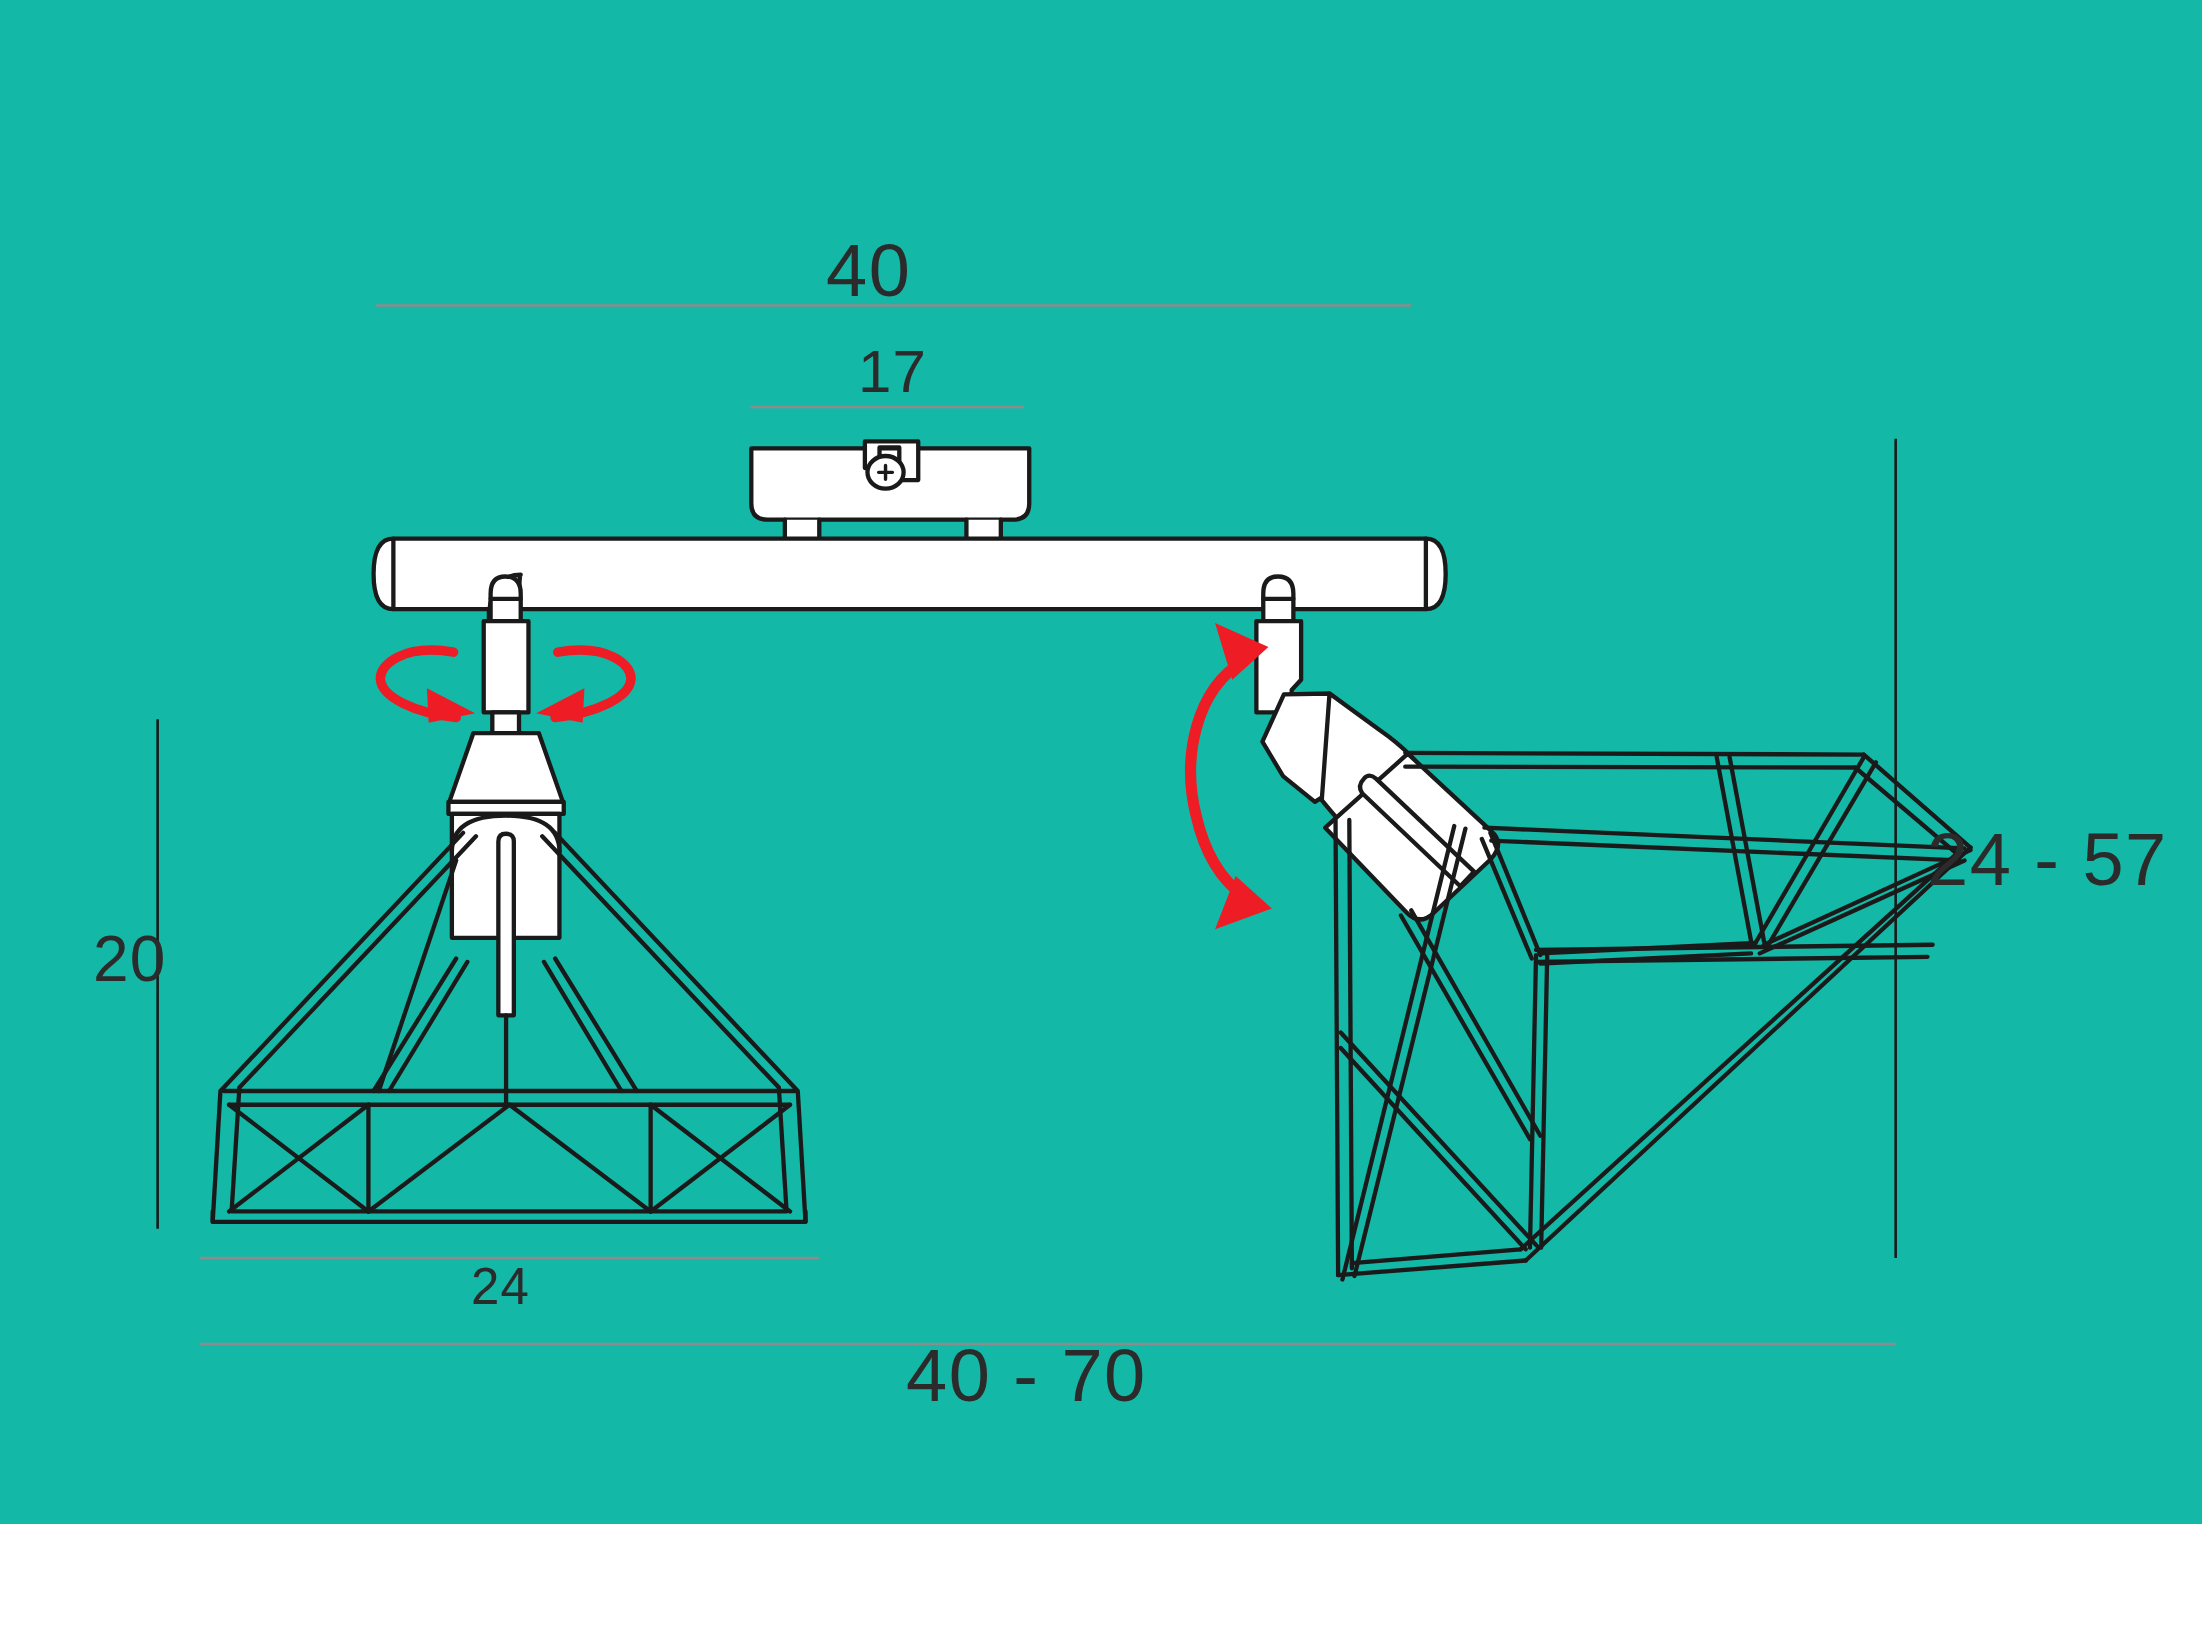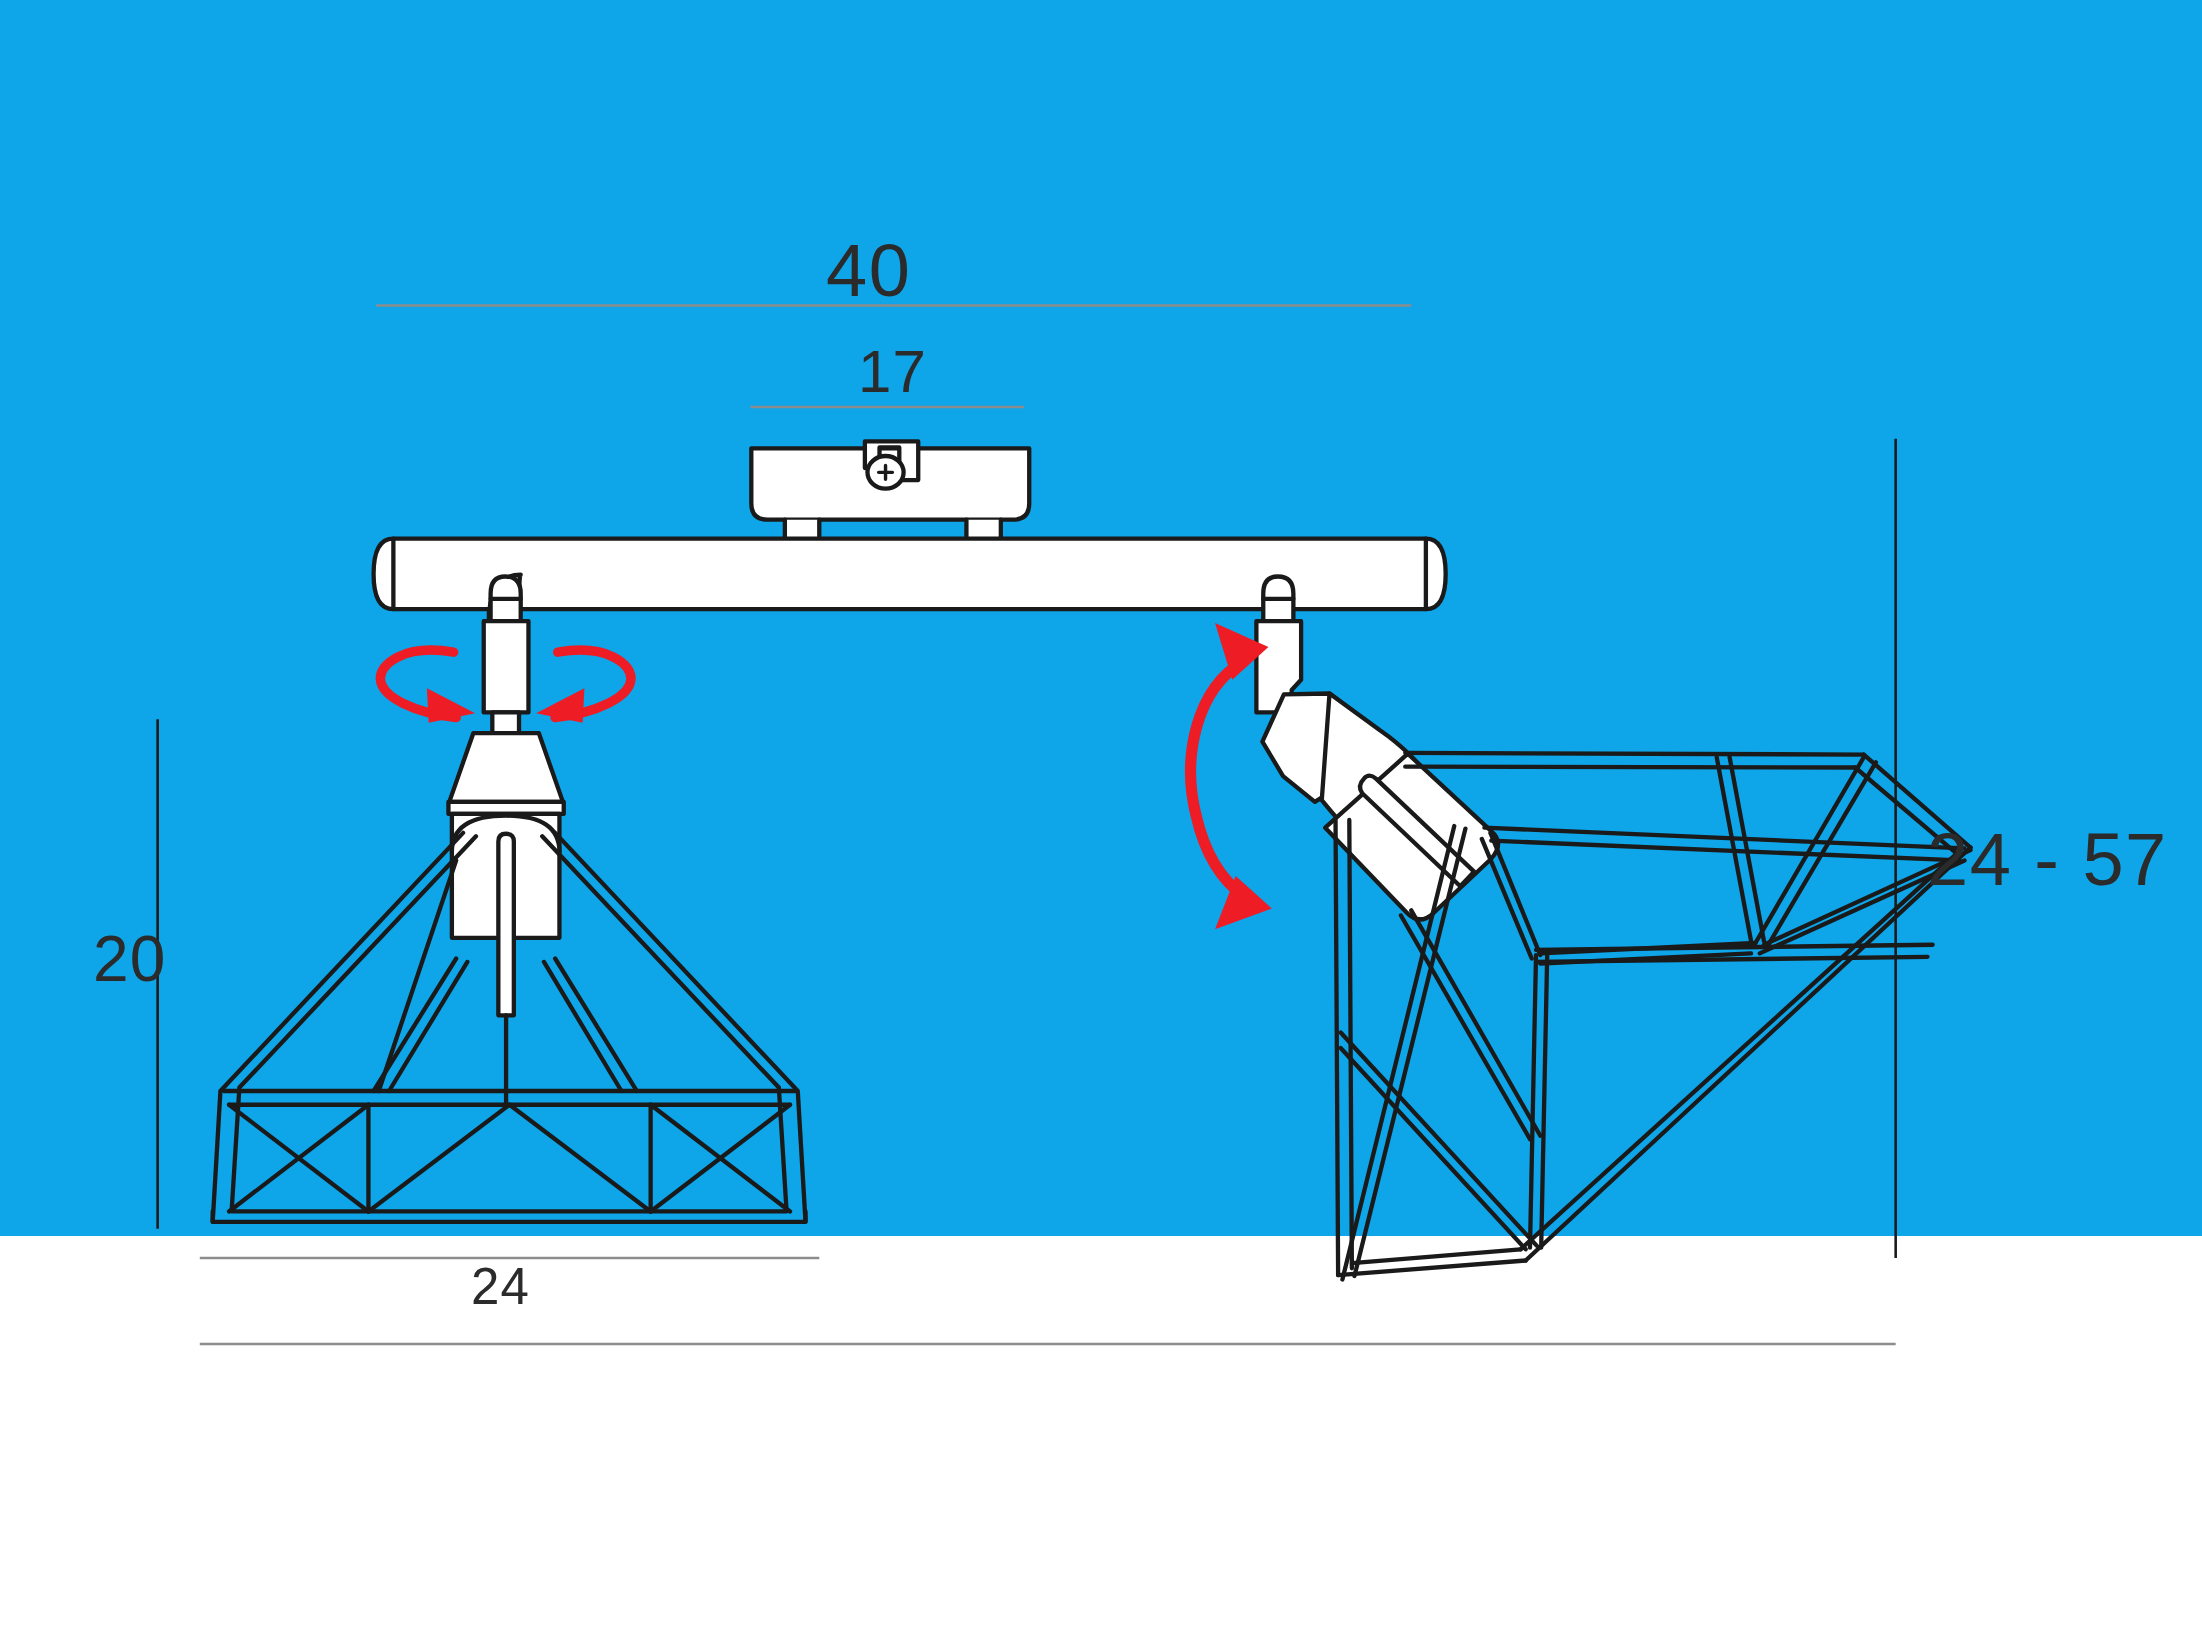--- a/index.html
+++ b/index.html
@@ -9,22 +9,22 @@
   }
   body {
     font-family: "Liberation Sans", sans-serif;
     width: 2203px;
     height: 1652px;
     overflow: hidden;
   }
   #stage {
     position: relative;
     width: 2203px;
-    height: 1236px;
-    background: #0ea5e9;
+    height: 1524px;
+    background: #14b8a6;
   }
   #drawing {
     position: absolute;
     left: 0;
     top: 0;
     width: 2203px;
     height: 1652px;
     display: block;
   }
   .dim-label {
@@ -202,16 +202,17 @@
       <path d="M 1412 724 L 1474 752 L 1432 790 Z"></path>
       <path d="M 1412 1080 L 1478 1056 L 1436 1018 Z"></path>
     </g>
 
   </svg>
 
   <div class="dim-label" id="label-40">40</div>
   <div class="dim-label" id="label-11">17</div>
   <div class="dim-label" id="label-19">20</div>
   <div class="dim-label" id="label-24">24</div>
+  <div class="dim-label" id="label-4070">40 - 70</div>
   <div class="dim-label" id="label-2434">24 - 57</div>
 
 </div>
 
 
 </body></html>

